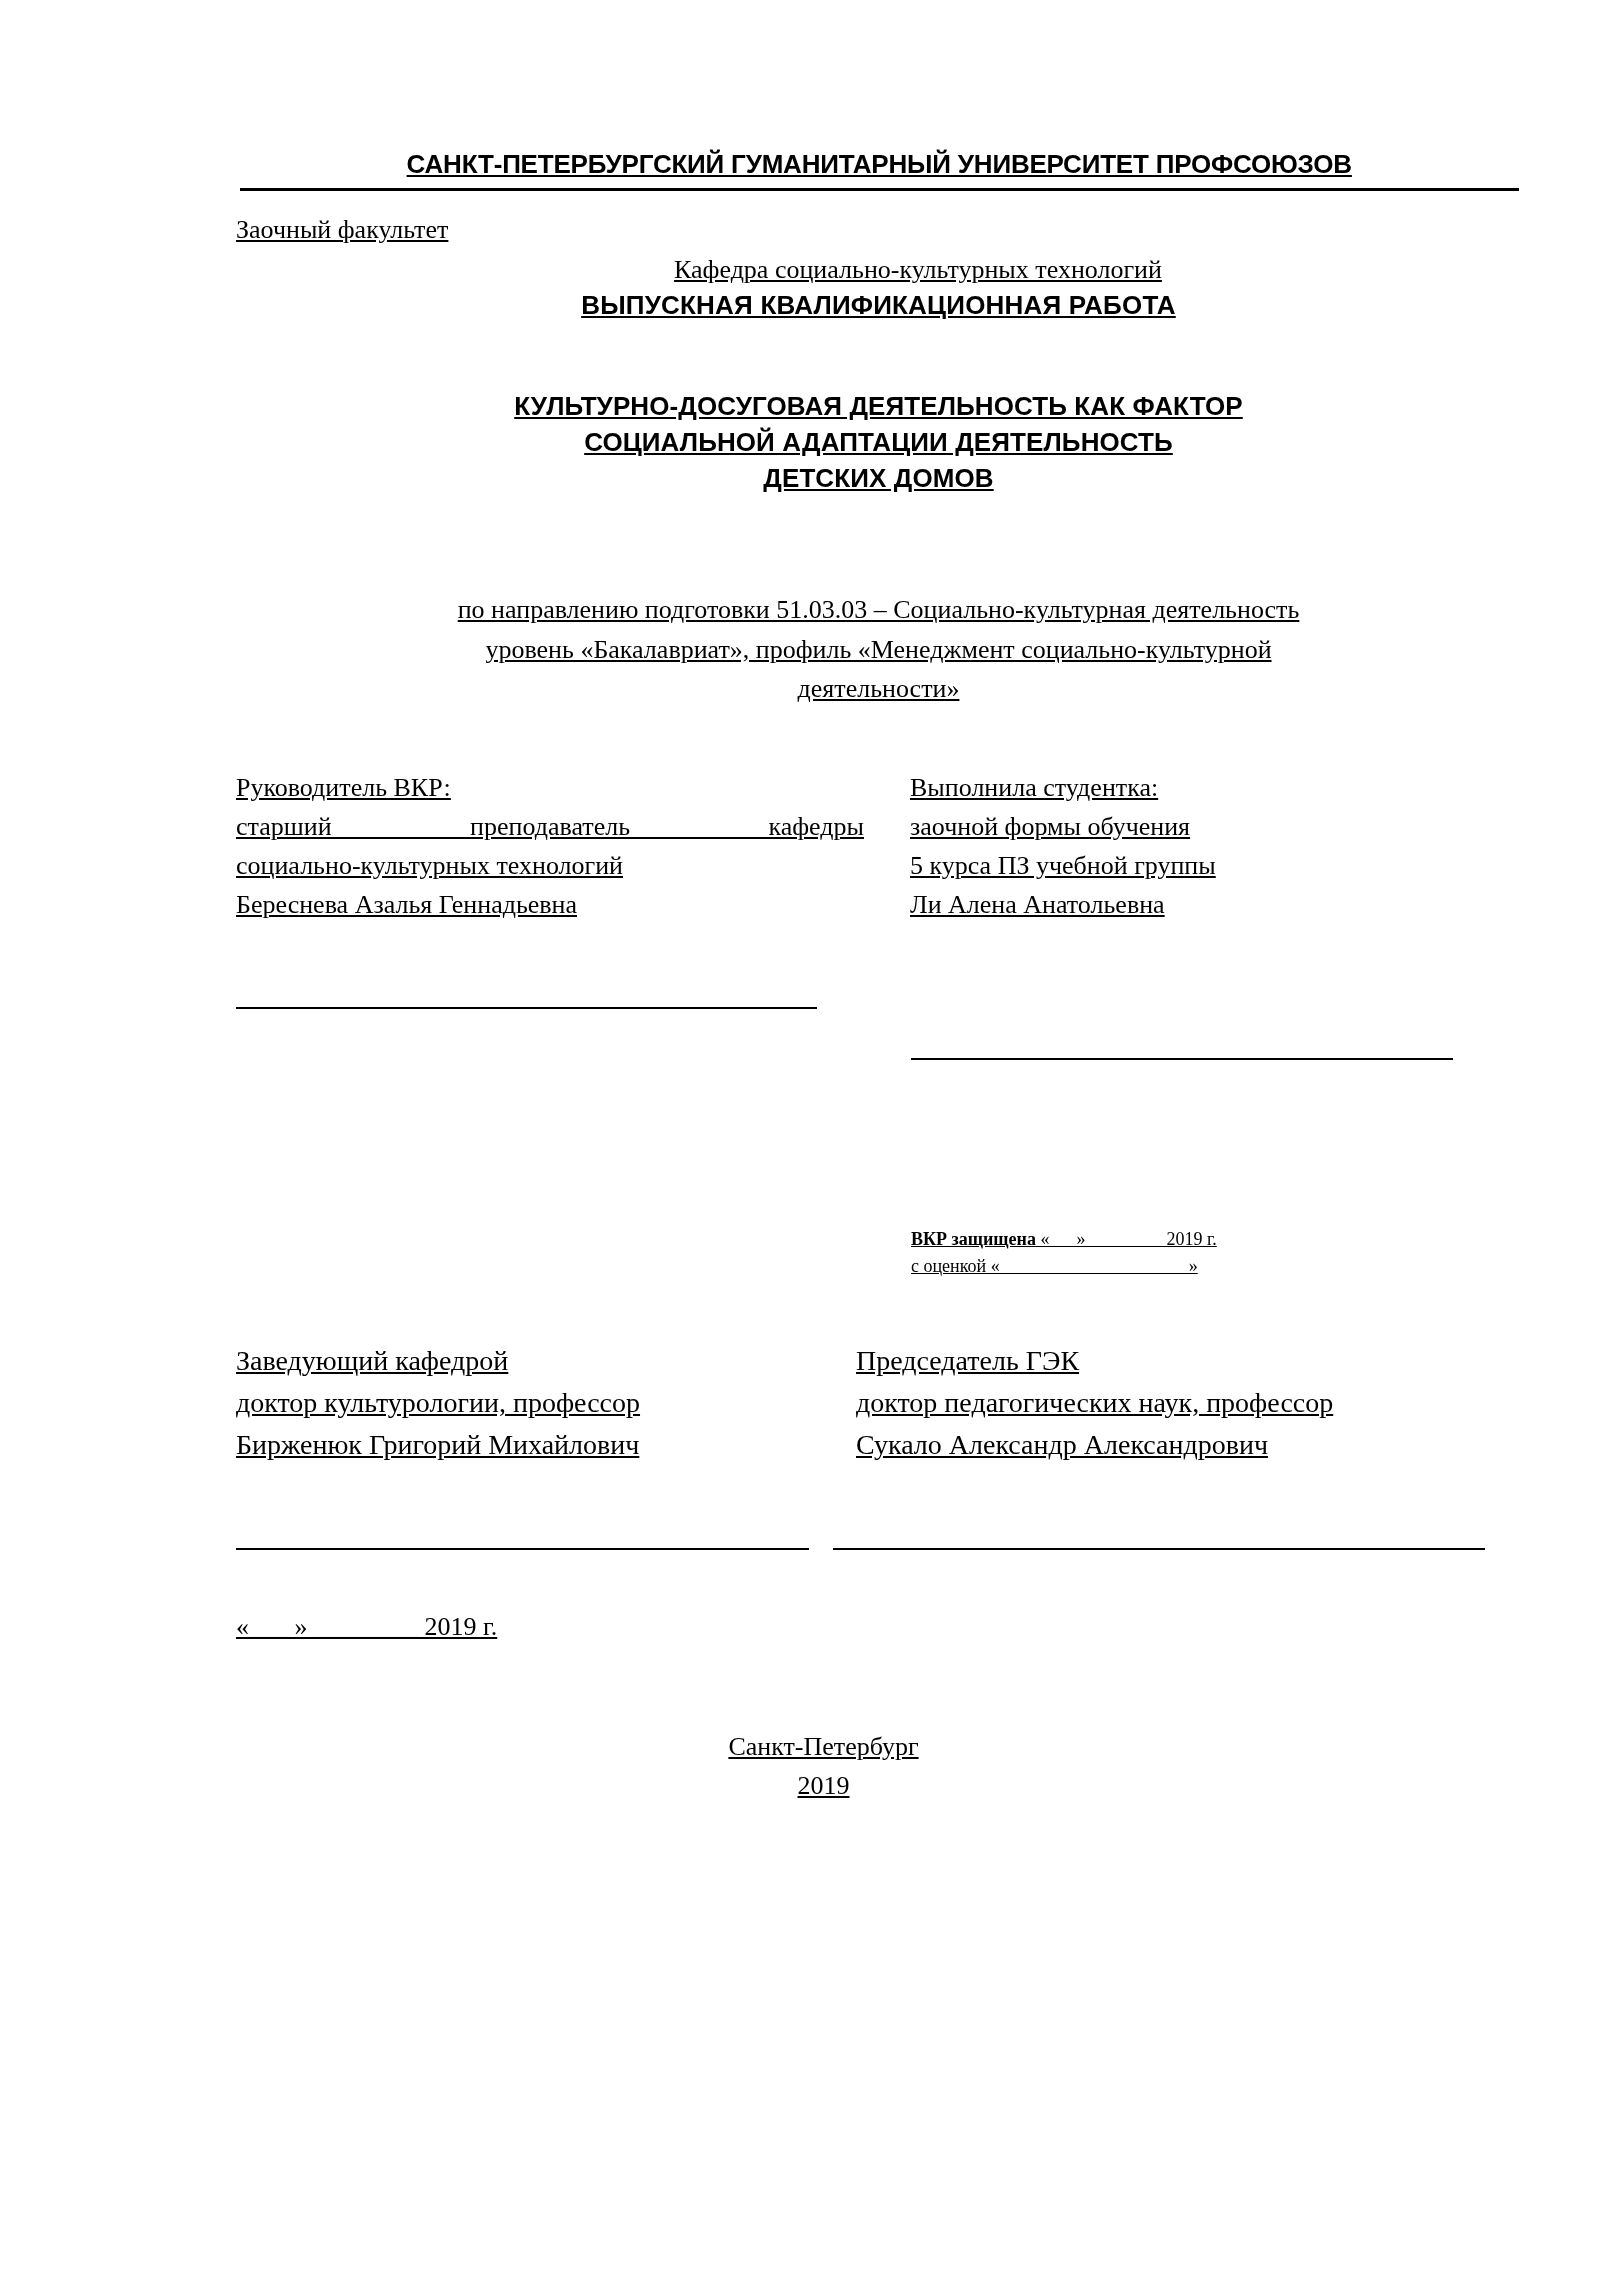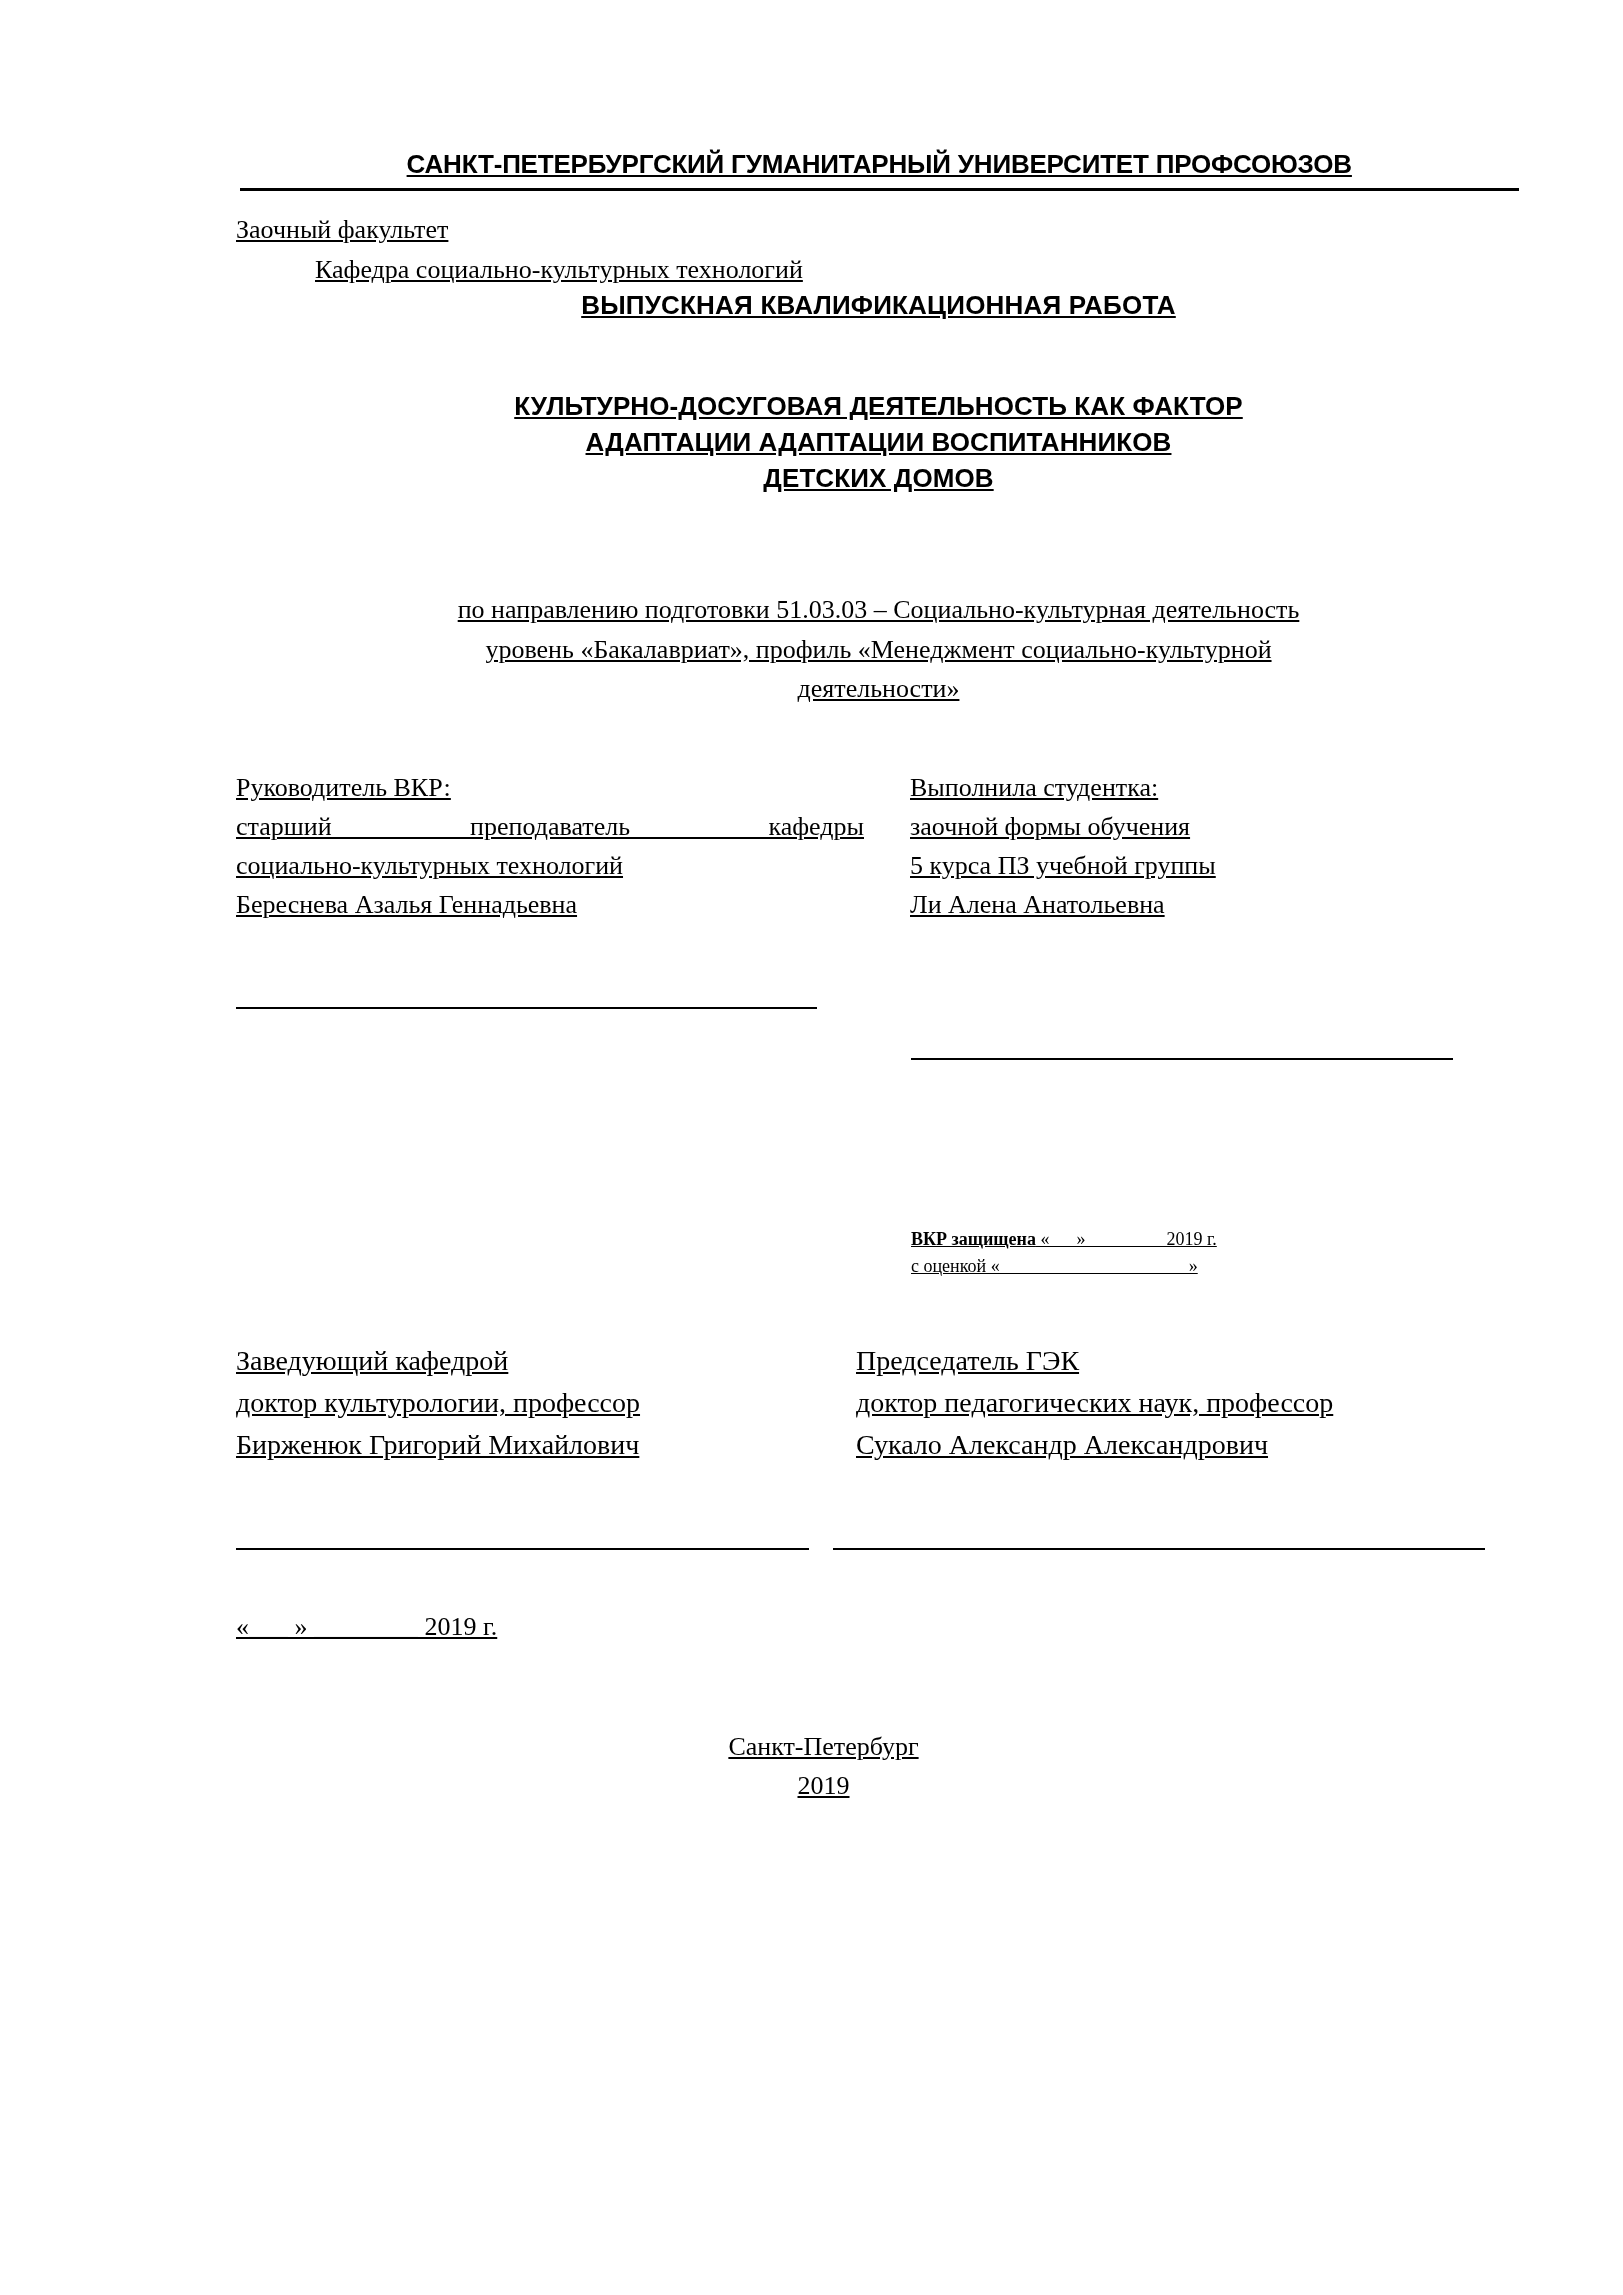--- a/index.html
+++ b/index.html
@@ -37,20 +37,21 @@
   .faculty-block {
     margin-top: 19px;
     font-size: 26px;
     line-height: 1.55;
   }
   .faculty {
     text-align: left;
     padding-right: 63px;
   }
   .department {
+    text-align: center;
     padding-left: 79px;
   }
   
   .work-type {
     text-align: center;
     font-family: "Liberation Sans", sans-serif;
     font-weight: bold;
     font-size: 26px;
     letter-spacing: 0.2px;
   }
@@ -163,21 +164,21 @@
 
   <div class="faculty-block">
     <div class="faculty">Заочный факультет</div>
     <div class="department">Кафедра социально-культурных технологий</div>
   </div>
 
   <div class="work-type">ВЫПУСКНАЯ КВАЛИФИКАЦИОННАЯ РАБОТА</div>
 
   <div class="thesis-title">
     <div>КУЛЬТУРНО-ДОСУГОВАЯ ДЕЯТЕЛЬНОСТЬ КАК ФАКТОР</div>
-    <div>АДАПТАЦИИ АДАПТАЦИИ ВОСПИТАННИКОВ</div>
+    <div>СОЦИАЛЬНОЙ АДАПТАЦИИ ДЕЯТЕЛЬНОСТЬ</div>
     <div>ДЕТСКИХ ДОМОВ</div>
   </div>
 
   <div class="program">
     <div>по направлению подготовки 51.03.03 – Социально-культурная деятельность</div>
     <div>уровень «Бакалавриат», профиль «Менеджмент социально-культурной</div>
     <div>деятельности»</div>
   </div>
 
   <div class="people-row">

